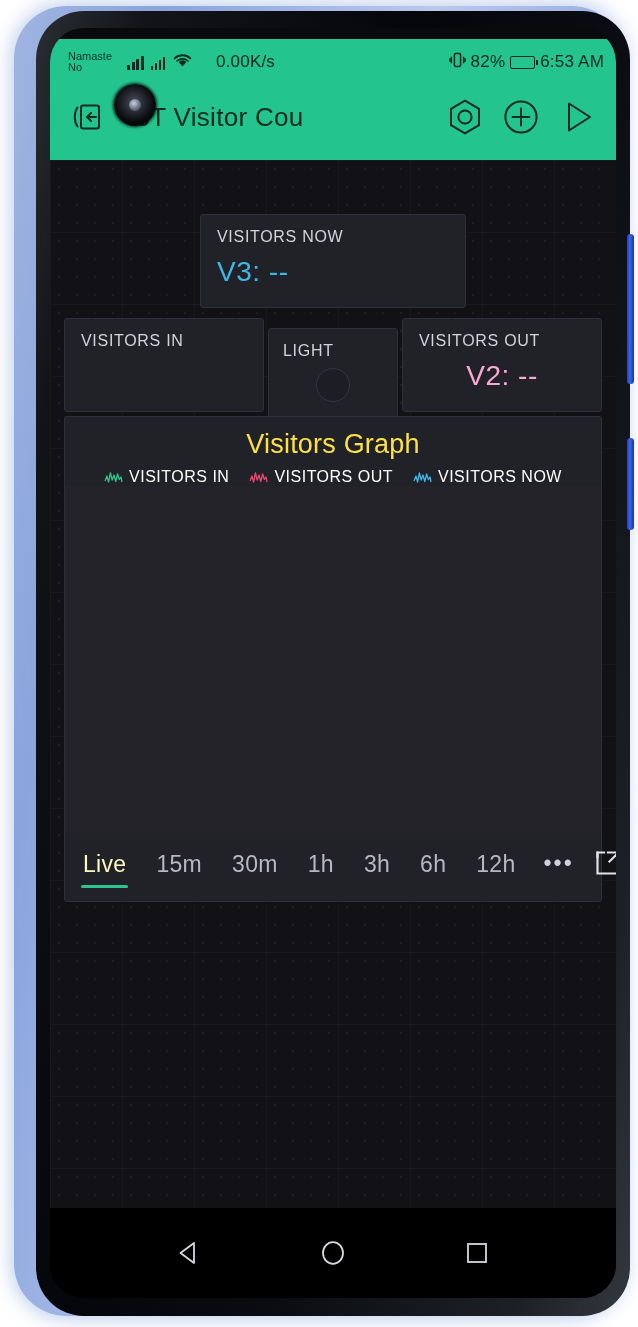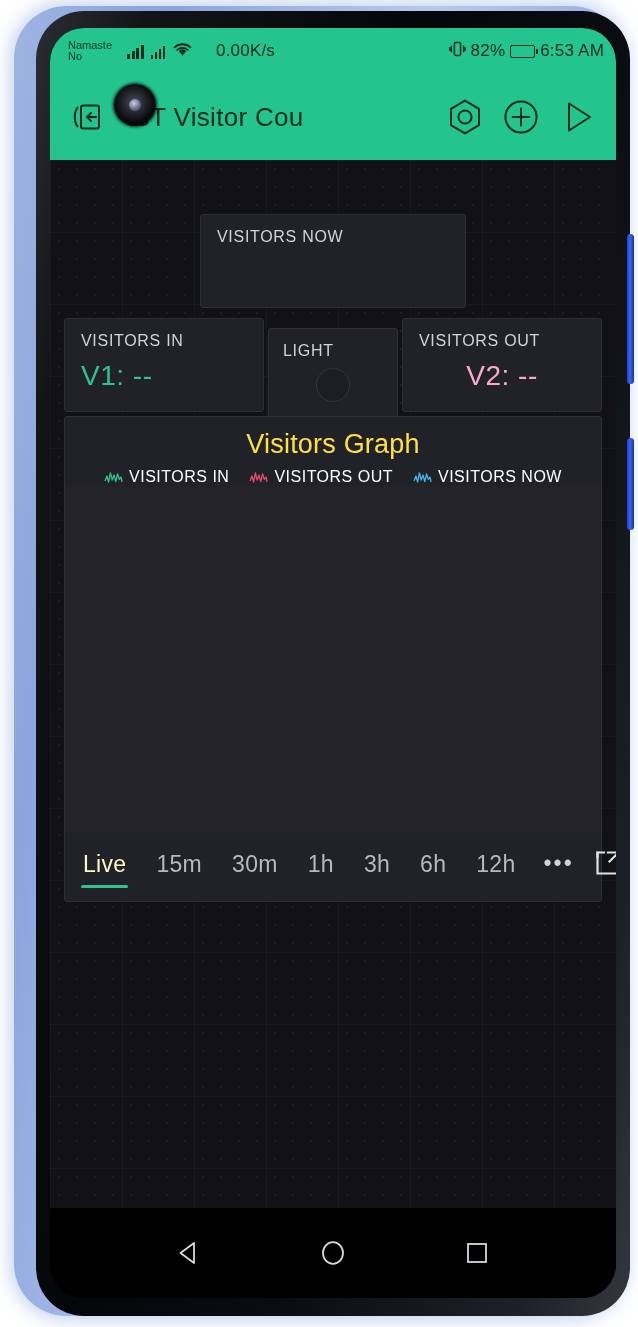--- a/index.html
+++ b/index.html
@@ -61,21 +61,21 @@
     left:50%; top:50%;
     width:12px;height:12px;
     margin:-6px 0 0 -6px;
     border-radius:50%;
     background:radial-gradient(circle at 40% 35%,#c9cfdd,#6a7182 55%,#2d323c);
   }
 
   
   #status-bar{
     position:absolute;
-    left:0; top:0;
+    left:0; top:11px;
     width:566px; height:46px;
     background:#23c48e;
     display:flex; align-items:center;
     padding:0 12px 0 18px;
     color:#0e2b22;
     font-size:17px;
   }
   #status-left{ display:flex; align-items:center; gap:7px; flex:1; min-width:0; }
   #notification-label{
     font-size:11px; line-height:11px;
@@ -360,25 +360,25 @@
         <svg width="40" height="40" viewBox="0 0 40 40">
           <path d="M12 6.5 L33 20 L12 33.5 Z" stroke="#0e2b22" stroke-width="2" fill="none" stroke-linejoin="round"></path>
         </svg>
       </div>
     </div>
 
     <div id="dashboard">
 
       <div id="widget-visitors-now" class="widget">
         <div class="widget-label">VISITORS NOW</div>
+        <div class="widget-value">V3: --</div>
       </div>
 
       <div id="widget-visitors-in" class="widget">
         <div class="widget-label">VISITORS IN</div>
-        <div class="widget-value">V1: --</div>
       </div>
 
       <div id="widget-light" class="widget">
         <div class="widget-label">LIGHT</div>
         <div id="light-button"></div>
       </div>
 
       <div id="widget-visitors-out" class="widget">
         <div class="widget-label">VISITORS OUT</div>
         <div class="widget-value">V2: --</div>

